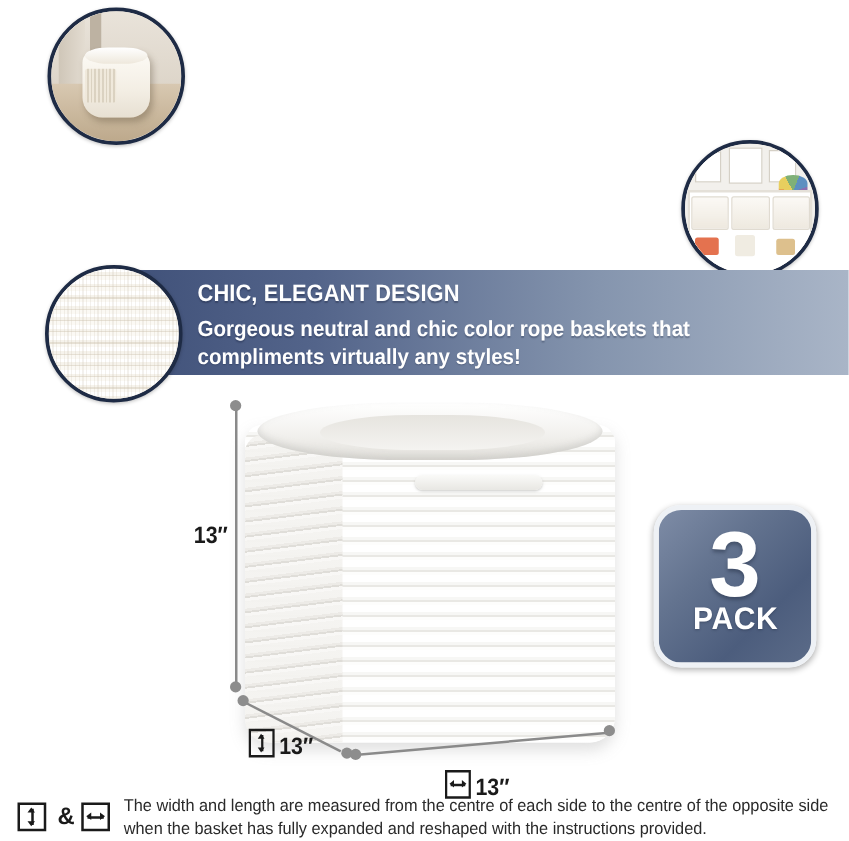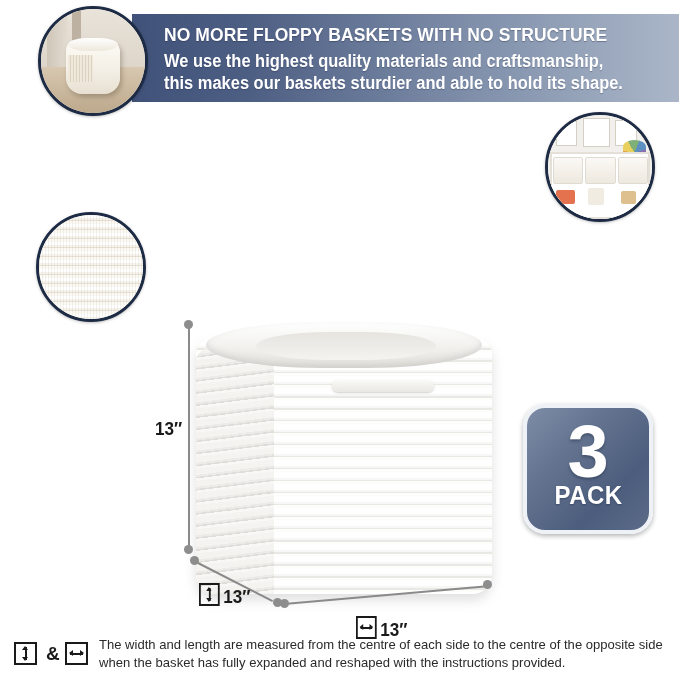--- a/index.html
+++ b/index.html
@@ -195,27 +195,20 @@
   .foot-icons{display:flex;align-items:center;gap:5px;padding-top:6px;}
   .amp{font-size:19px;font-weight:bold;color:#1a1a1a;}
   .foot-text{font-size:13.6px;line-height:1.32;color:#2a2a2a;
      transform:scaleX(.96);transform-origin:left top;white-space:nowrap;}
 </style>
 </head>
 <body>
 
 <div class="stage">
 
-  <div class="banner b1">
-    <div class="b-title">NO MORE FLOPPY BASKETS WITH NO STRUCTURE</div>
-    <div class="b-body">
-      <div>We use the highest quality materials and craftsmanship,</div>
-      <div>this makes our baskets sturdier and able to hold its shape.</div>
-    </div>
-  </div>
 
   <div class="circle c1">
     <div class="ph">
       <div class="p1-wall"></div>
       <div class="p1-door"></div>
       <div class="p1-door2"></div>
       <div class="p1-floor"></div>
       <div class="p1-basket"></div>
       <div class="p1-lip"></div>
       <div class="p1-tassel"></div>
@@ -233,20 +226,27 @@
       <div class="p2-shelf"></div>
       <div class="p2-bin" style="left:5%;top:40%;width:27%;height:24%;"></div>
       <div class="p2-bin" style="left:36%;top:40%;width:27%;height:24%;"></div>
       <div class="p2-bin" style="left:67%;top:40%;width:27%;height:24%;"></div>
       <div class="p2-toy" style="left:8%;top:72%;width:18%;height:14%;background:#e4724f;"></div>
       <div class="p2-toy" style="left:38%;top:70%;width:16%;height:17%;background:#f0ece2;"></div>
       <div class="p2-toy" style="left:70%;top:73%;width:15%;height:13%;background:#ddc08d;"></div>
     </div>
   </div>
 
+  <div class="banner b3">
+    <div class="b-title">CHIC, ELEGANT DESIGN</div>
+    <div class="b-body">
+      <div>Gorgeous neutral and chic color rope baskets that</div>
+      <div>compliments virtually any styles!</div>
+    </div>
+  </div>
 
   <div class="circle c3">
     <div class="p3"></div>
     <div class="p3-grain"></div>
   </div>
 
   <div class="product">
     <div class="basket-body"></div>
     <div class="basket-left"></div>
     <div class="basket-rim"></div>

